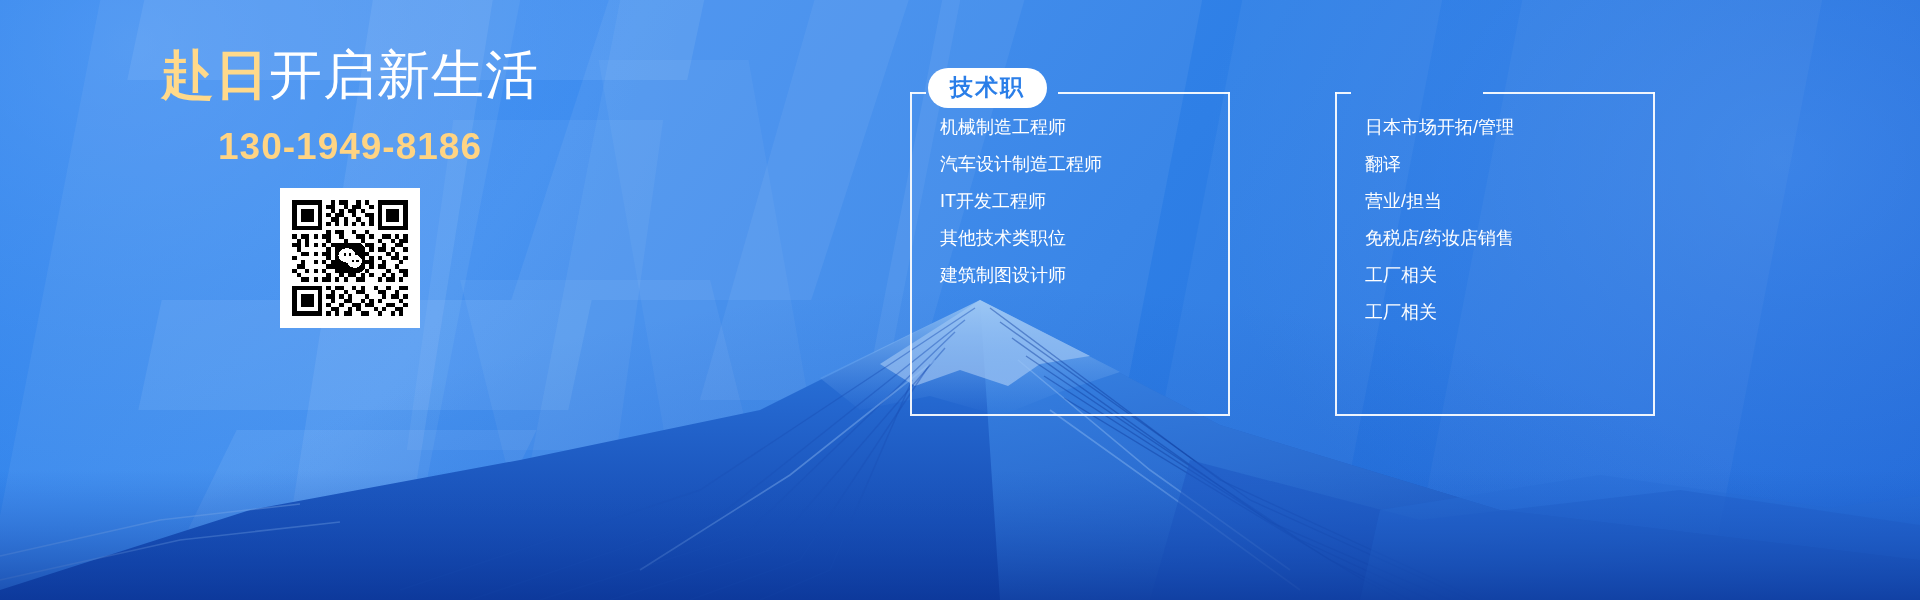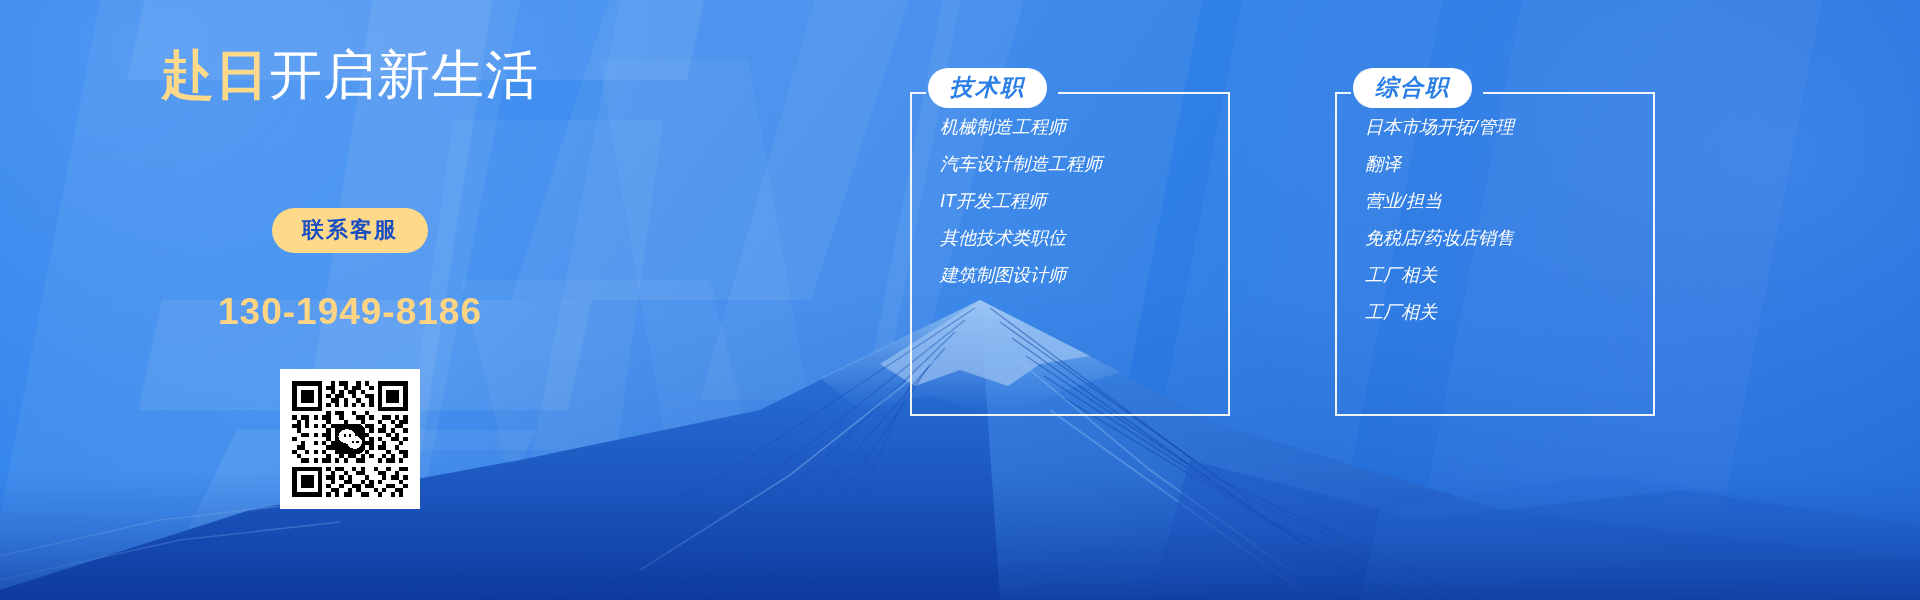--- a/index.html
+++ b/index.html
@@ -54,21 +54,21 @@
   .p3 { left:880px; top:-120px; width:260px; height:880px; transform:skewX(-11deg); background:rgba(255,255,255,.06); }
   .p4 { left:1180px;top:-120px; width:200px; height:880px; transform:skewX(-11deg); background:rgba(255,255,255,.04); }
   .p5 { left:1460px;top:-120px; width:300px; height:880px; transform:skewX(-11deg); background:rgba(255,255,255,.035); }
 
   
   .fuji { position:absolute; left:0; bottom:0; width:1920px; height:340px; }
 
   
   .left-block {
     position:absolute; left:0; top:0; width:700px; height:600px;
-    display:flex; flex-direction:column; align-items:center;gap:16px;
+    display:flex; flex-direction:column; align-items:center;
   }
 
   .headline {
     margin-top:46px;
     font-size:53px;
     font-weight:bold;
     letter-spacing:1px;
     white-space:nowrap;
     line-height:1.1;
   }
@@ -100,21 +100,21 @@
     width:140px; height:140px;
     background:#ffffff;
     padding:8px;
     display:flex; align-items:center; justify-content:center;
   }
   .qr-box svg { display:block; }
 
   
   .jobs { position:absolute; top:0; left:0; width:1920px; height:600px; }
 
-  .job-col { position:absolute;font-style:italic; }
+  .job-col { position:absolute; }
   .job-col.tech { left:910px;  top:92px; width:320px; }
   .job-col.gen  { left:1335px; top:92px; width:320px; }
 
   .job-frame {
     border:2px solid rgba(255,255,255,.92);
     border-top:none;
     height:324px;
     position:relative;
     padding:26px 0 0 28px;
   }
@@ -240,21 +240,20 @@
 
     <rect x="0" y="210" width="1920" height="130" fill="url(#baseHaze)"></rect>
   </svg>
 
   <div class="left-block">
 
     <div class="headline">
       <span class="hl-accent">赴日</span><span class="hl-main">开启新生活</span>
     </div>
 
-    <div class="contact-pill">联系客服</div>
 
     <div class="phone">130-1949-8186</div>
 
     <div class="qr-box">
       <svg width="124" height="124" viewBox="0 0 29 29" shape-rendering="crispEdges">
         <rect width="29" height="29" fill="#fff"></rect>
         <g fill="#000">
 
           <rect x="1" y="1" width="7" height="1"></rect>
             <rect x="1" y="7" width="7" height="1"></rect>
@@ -462,21 +461,20 @@
           <li>机械制造工程师</li>
           <li>汽车设计制造工程师</li>
           <li>IT开发工程师</li>
           <li>其他技术类职位</li>
           <li>建筑制图设计师</li>
         </ul>
       </div>
     </div>
 
     <div class="job-col gen">
-      <div class="badge">综合职</div>
       <div class="job-frame">
         <div class="frame-top left" style="width:16px;"></div>
         <div class="frame-top right" style="width:172px;"></div>
         <ul class="job-list">
           <li>日本市场开拓/管理</li>
           <li>翻译</li>
           <li>营业/担当</li>
           <li>免税店/药妆店销售</li>
           <li>工厂相关</li>
           <li>工厂相关</li>

